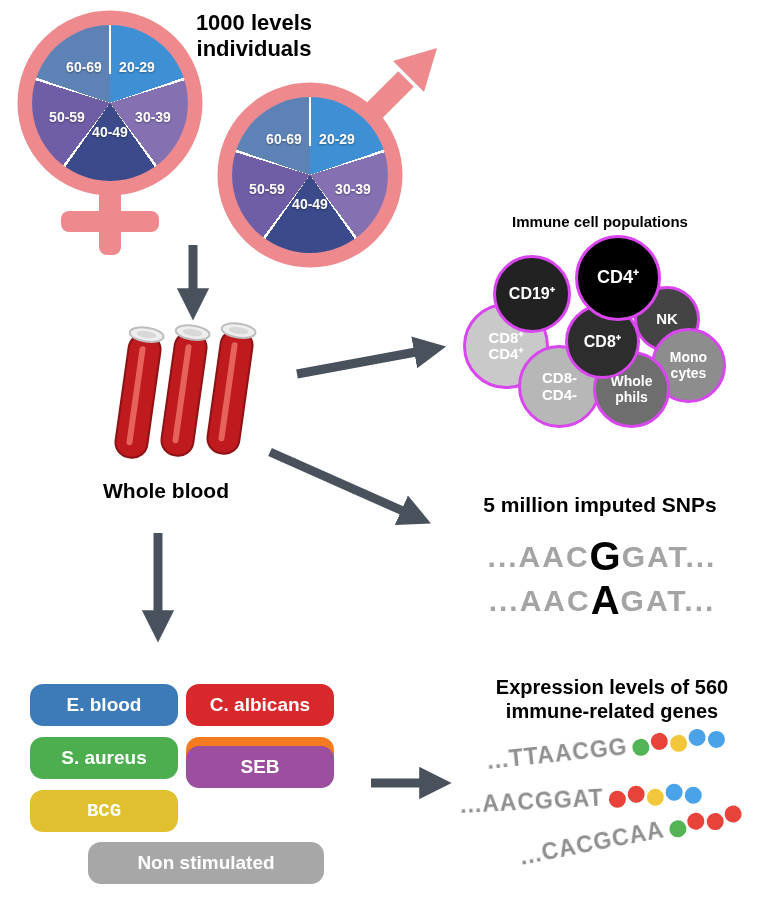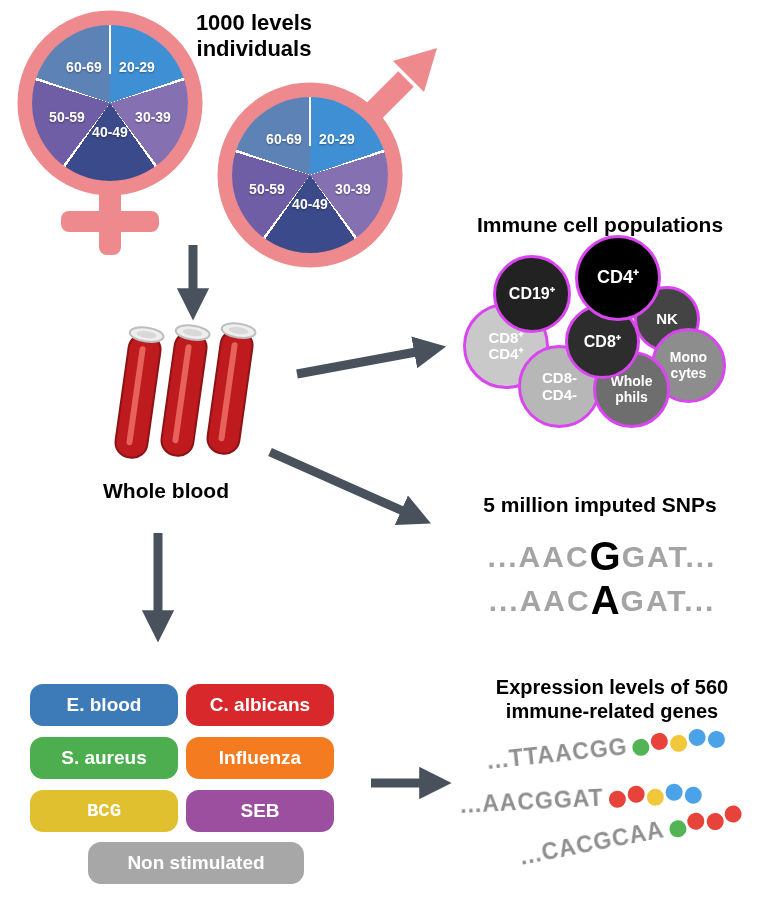--- a/index.html
+++ b/index.html
@@ -2,21 +2,21 @@
 <html><head>
 <meta charset="utf-8">
 <style>
   html,body{margin:0;padding:0;background:#fff;}
   .canvas{position:relative;width:771px;height:922px;background:#fff;overflow:hidden;
           font-family:"Liberation Sans",sans-serif;color:#000;}
   svg.layer{position:absolute;left:0;top:0;}
 
   .h{position:absolute;font-weight:bold;text-align:center;line-height:1.18;}
   .h-cohort{left:146px;top:10px;width:216px;font-size:22px;}
-  .h-immune{left:450px;top:213px;width:300px;font-size:21px;}
+  .h-immune{left:450px;top:213px;width:300px;font-size:15px;}
   .h-blood{left:66px;top:479px;width:200px;font-size:21px;}
   .h-snps{left:450px;top:493px;width:300px;font-size:21px;}
   .h-expr{left:468px;top:676px;width:288px;font-size:20px;}
 
   
   .pie{position:absolute;width:156px;height:156px;border-radius:50%;}
   .pie-f{left:32px;top:25px;}
   .pie-m{left:232px;top:97px;}
   .pie-label{position:absolute;transform:translate(-50%,-50%);color:#fff;font-weight:bold;
              font-size:14px;white-space:nowrap;text-shadow:0 1px 2px rgba(0,0,0,.35);}
@@ -41,22 +41,22 @@
   .snp-wrap{position:absolute;left:428px;top:534px;width:348px;text-align:center;}
   .snp-row{white-space:nowrap;height:44px;line-height:44px;}
   .snp-dim{color:#a4a4a4;font-weight:bold;font-size:30px;letter-spacing:2px;filter:blur(.6px);}
   .snp-var{color:#000;font-weight:bold;font-size:40px;letter-spacing:1px;vertical-align:-3px;}
 
   
   .pill{position:absolute;box-sizing:border-box;width:148px;height:42px;border-radius:13px;
         display:flex;align-items:center;justify-content:center;color:#fff;font-weight:bold;font-size:19px;}
   .pill-ecoli{left:30px;top:684px;} .pill-calb{left:186px;top:684px;}
   .pill-saur{left:30px;top:737px;}  .pill-infl{left:186px;top:737px;}
-  .pill-bcg{left:30px;top:790px;}   .pill-seb{left:186px;top:790px;}
-  .pill-non{left:88px;top:842px;width:216px;}
+  .pill-bcg{left:30px;top:790px;}   .pill-seb{left:186px;top:746px;}
+  .pill-non{left:88px;top:842px;width:236px;}
 
   
   .expr-row{position:absolute;display:flex;align-items:center;white-space:nowrap;transform-origin:left center;}
   .expr-seq{color:#8f8f8f;font-weight:bold;font-size:23px;letter-spacing:1px;filter:blur(.5px);margin-right:5px;}
   .dots{display:flex;align-items:center;gap:2px;}
   .dot{width:17px;height:17px;border-radius:50%;}
   .dots .dot:nth-child(even){margin-top:-5px;}
   .dots .dot:nth-child(odd){margin-top:3px;}
   .expr-1{left:487px;top:748px;transform:rotate(-6deg);}
   .expr-2{left:460px;top:792px;transform:rotate(-3deg);}

